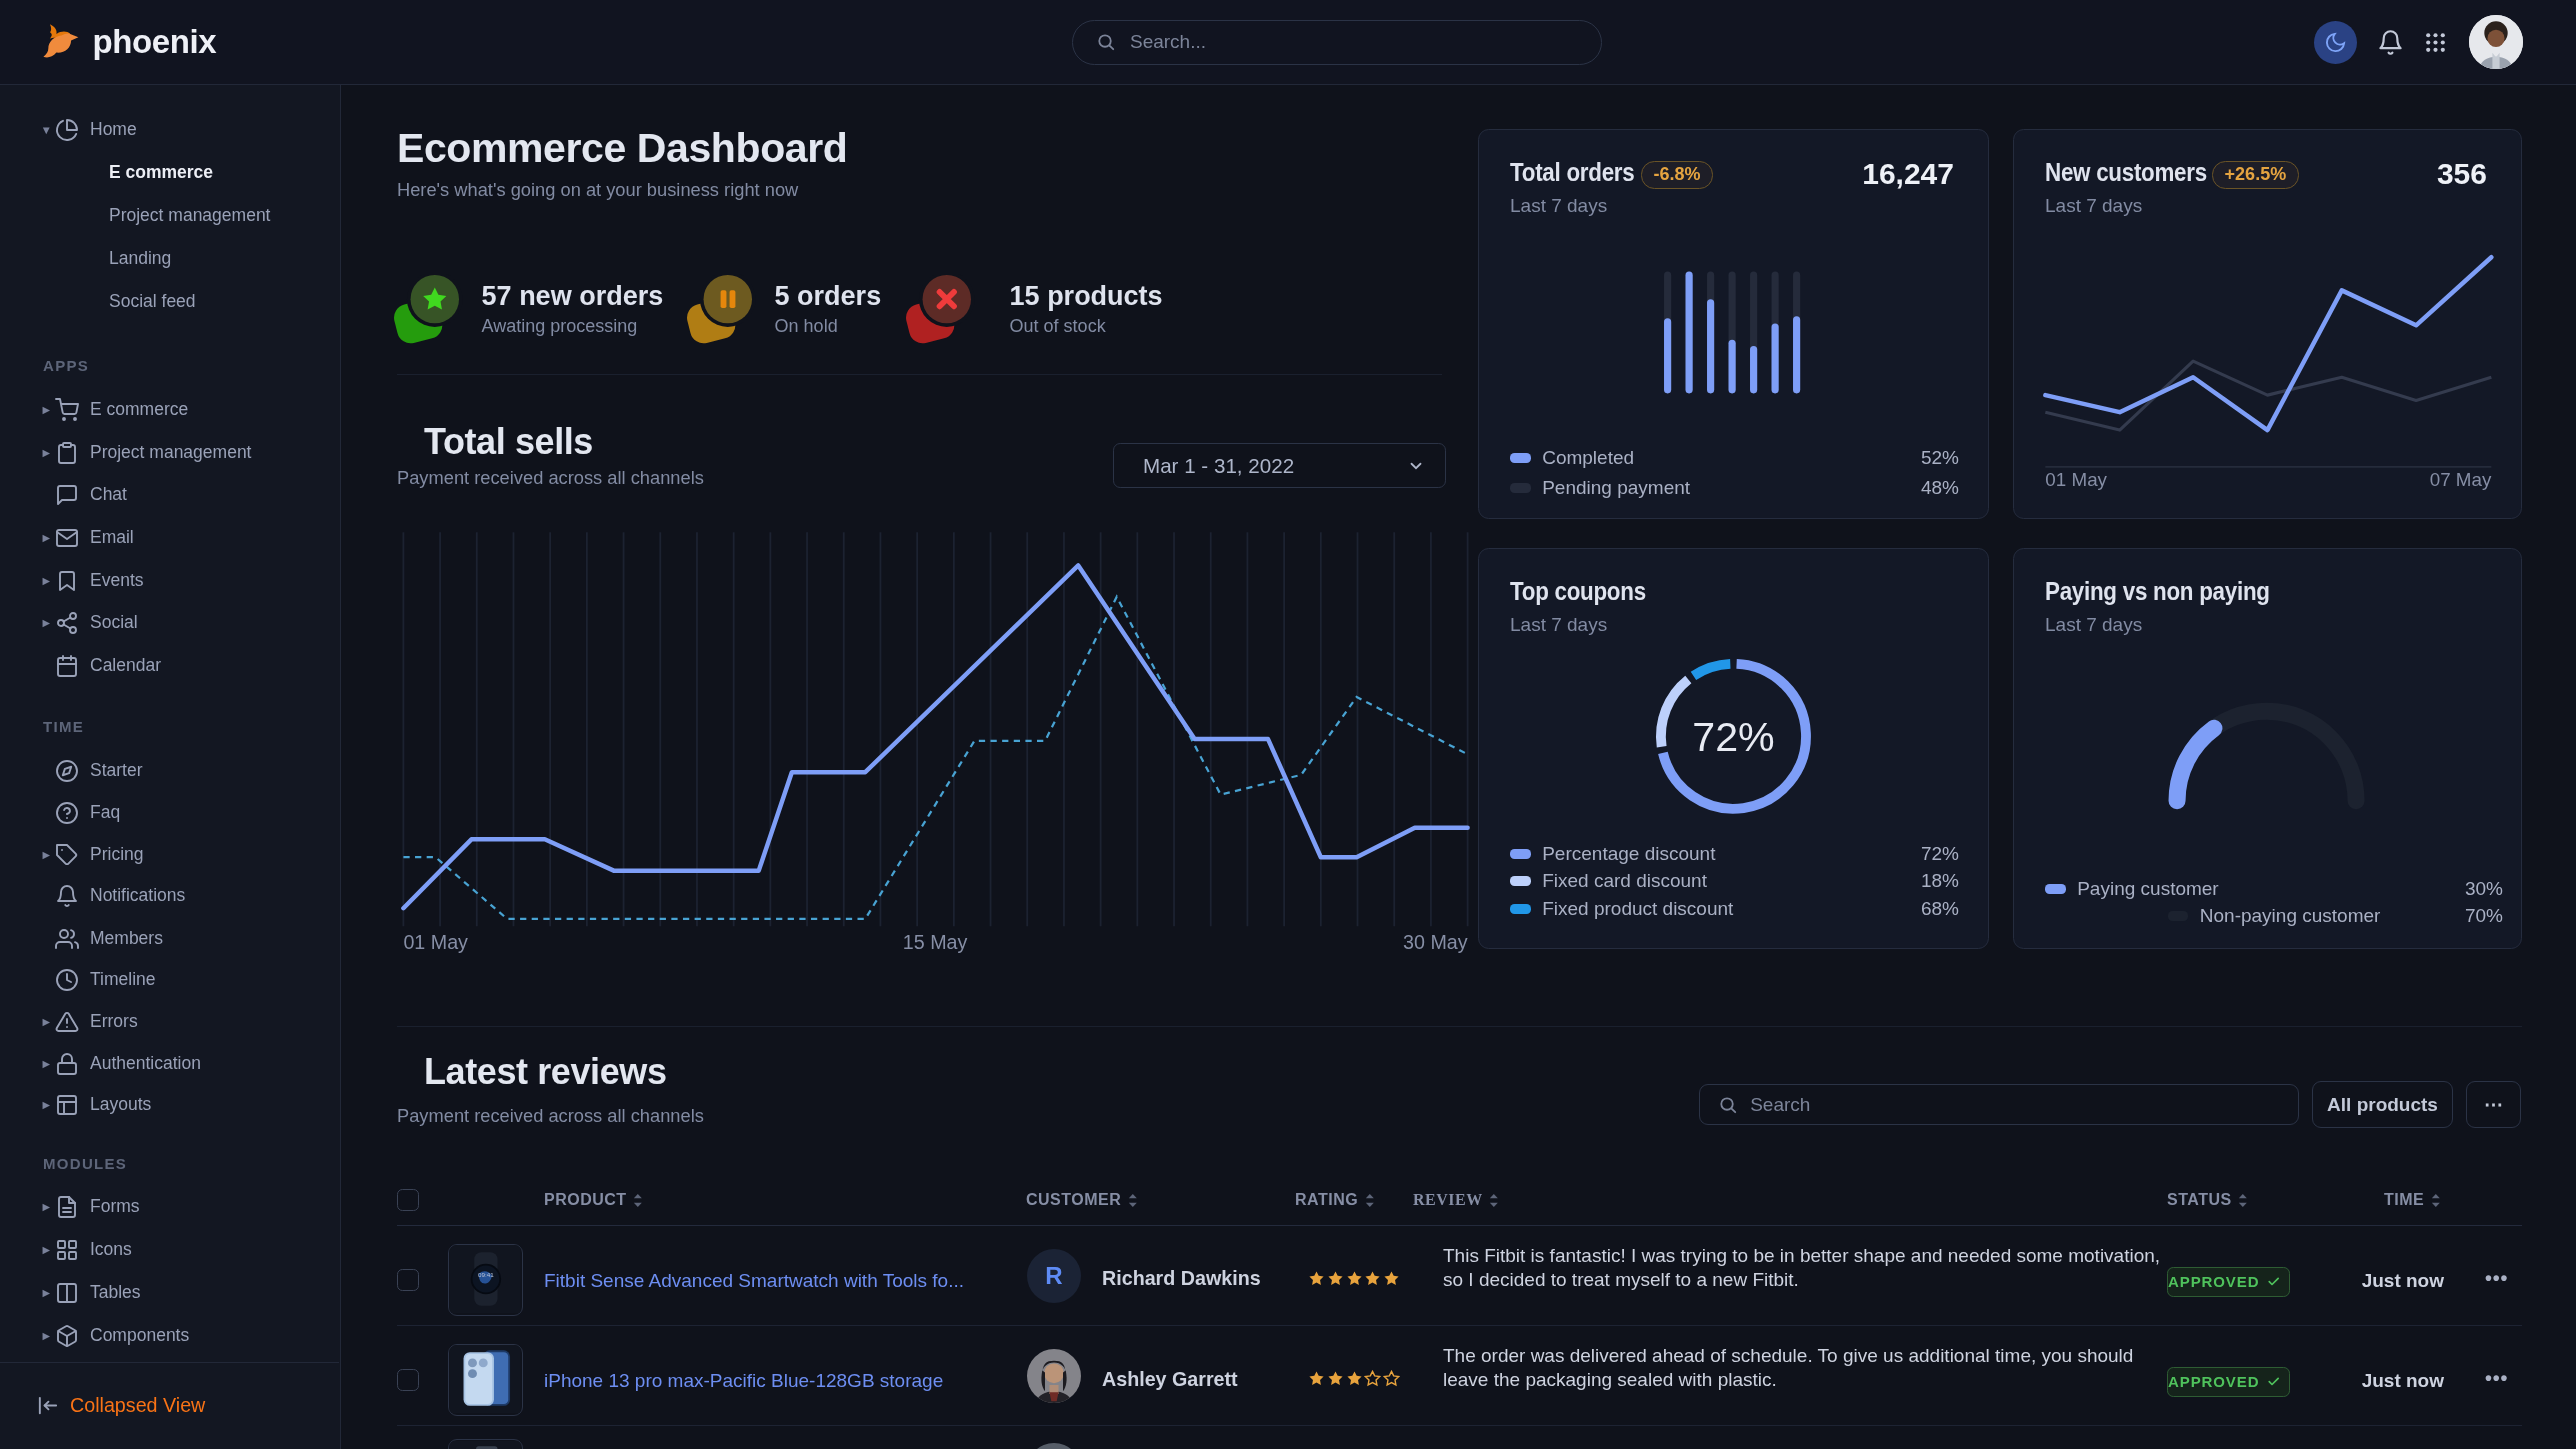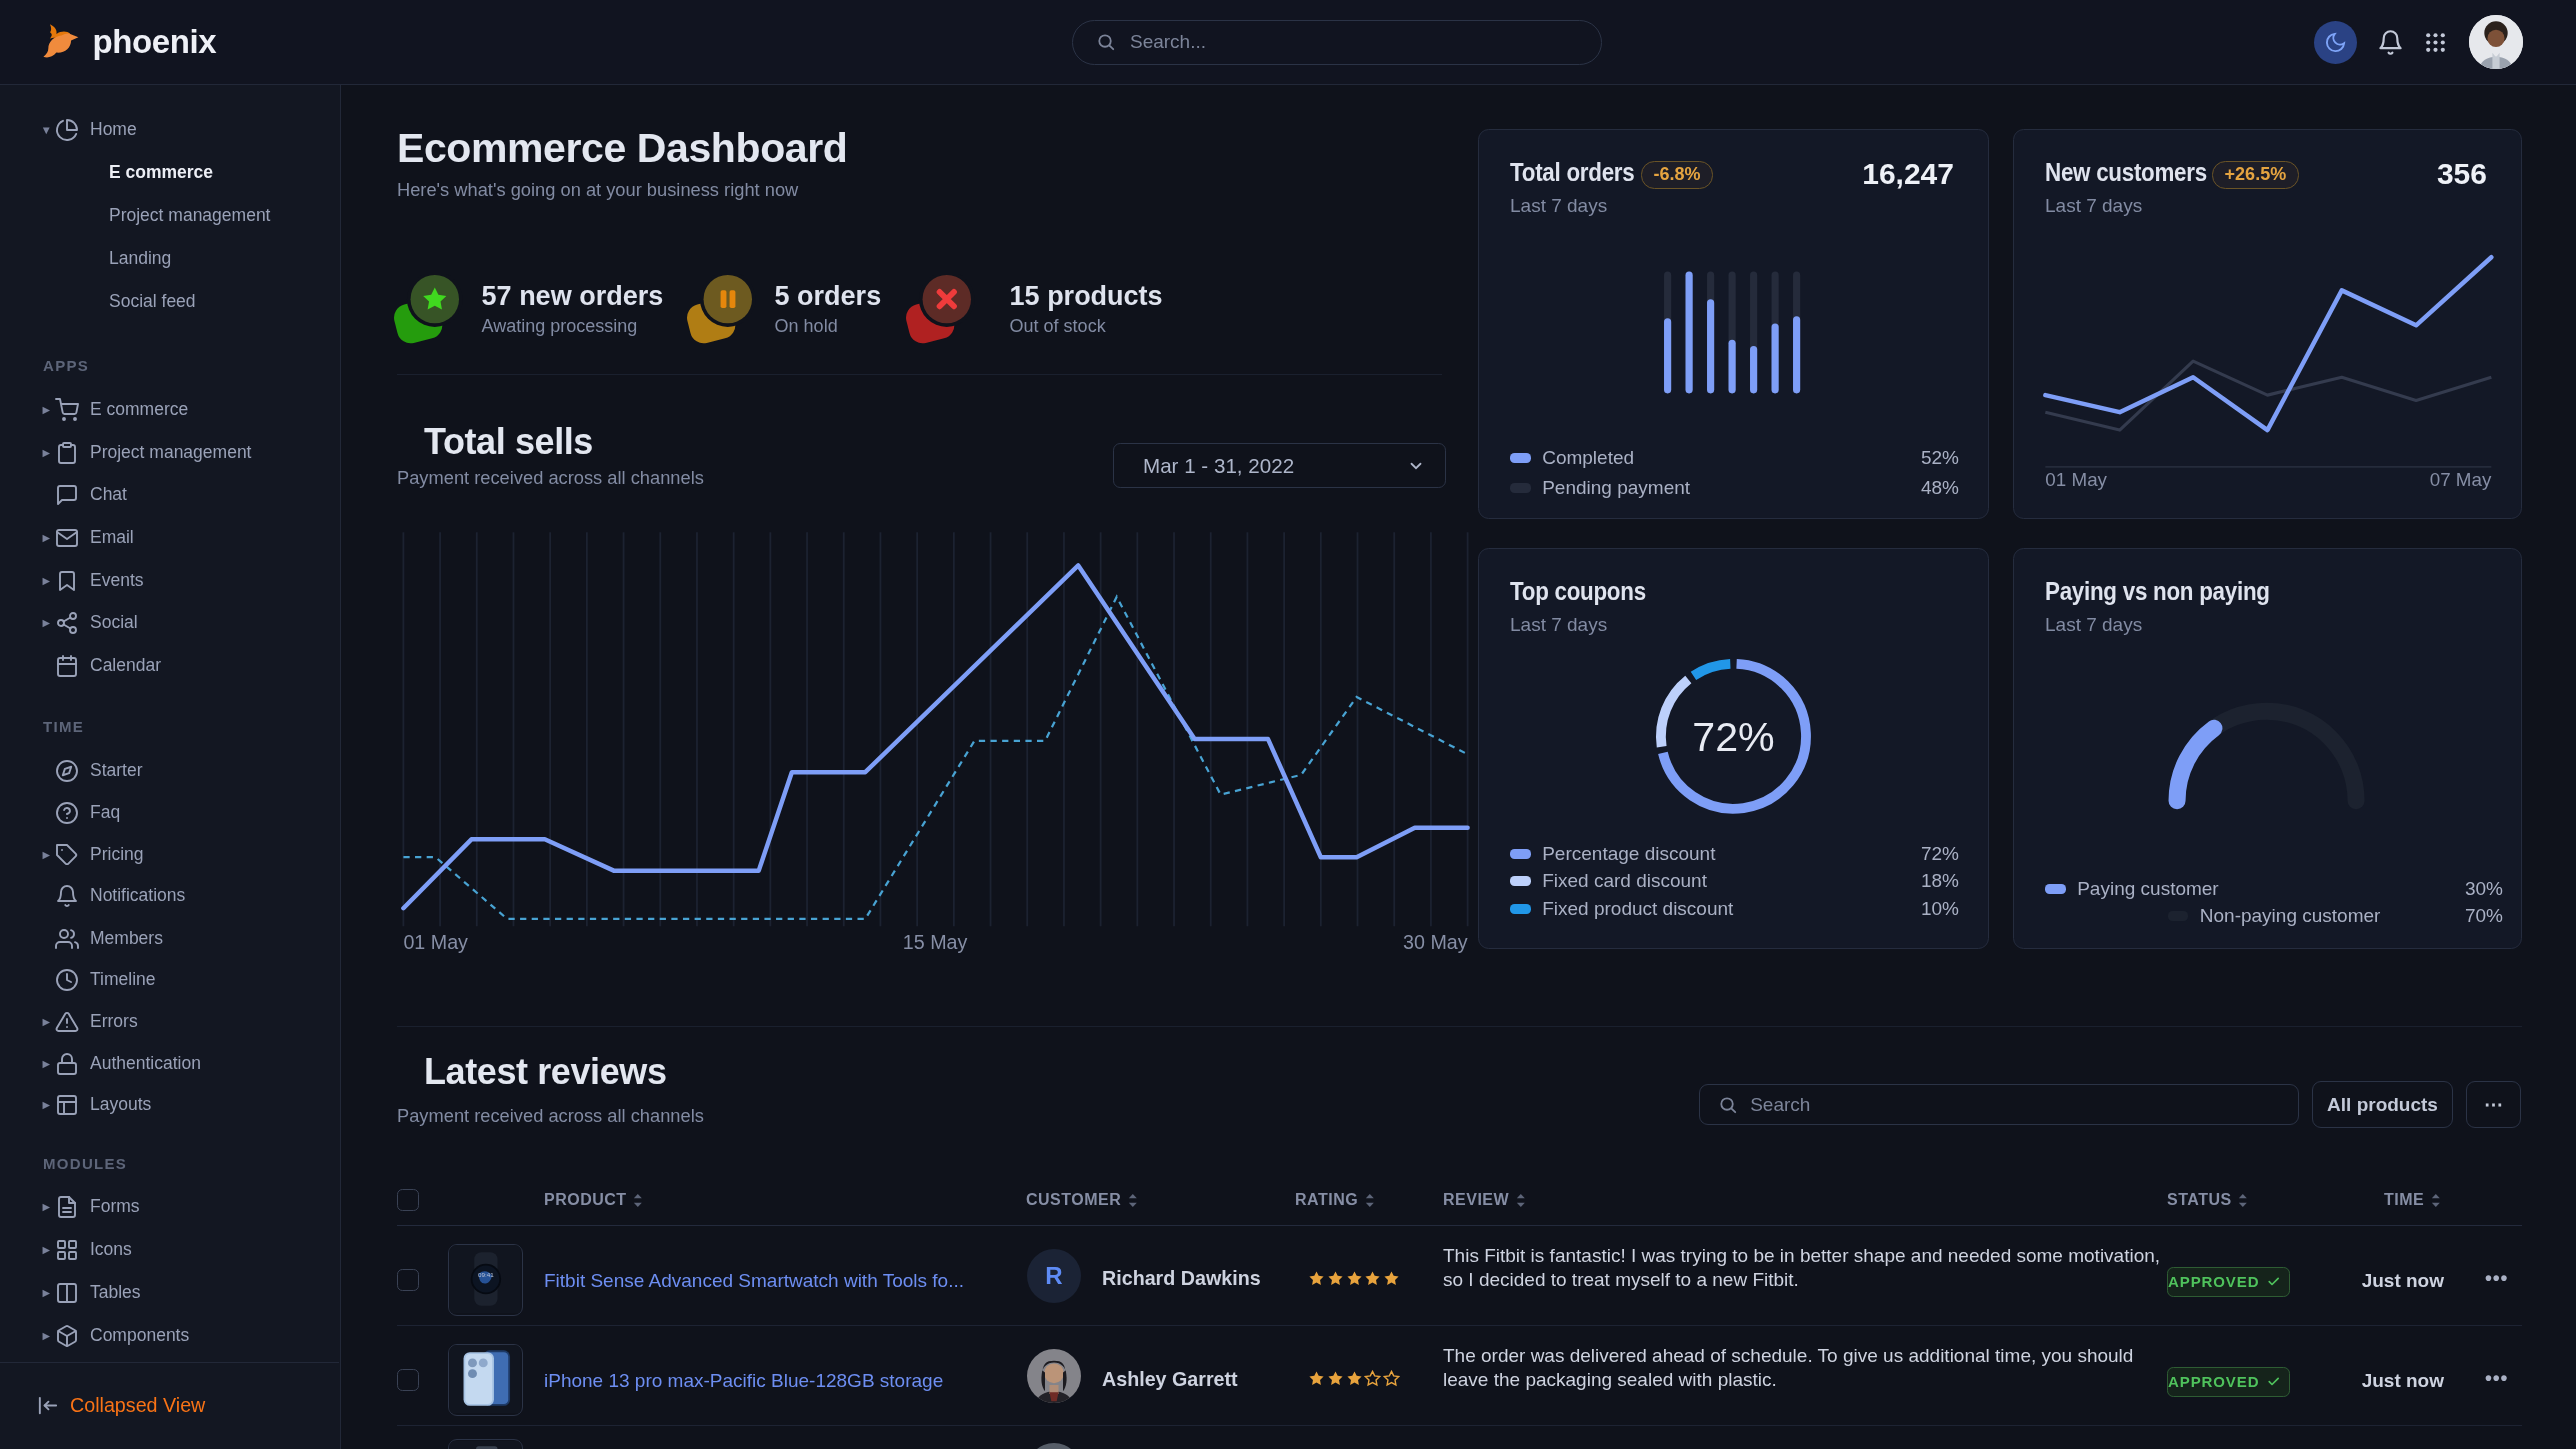--- a/index.html
+++ b/index.html
@@ -449,21 +449,21 @@
 <div style="position:absolute;left:31px;top:27px;"><h3>Top coupons</h3>
 <div class="last7">Last 7 days</div></div>
 <svg class="abs" style="left:0;top:-7.2px;" width="508" height="401" viewBox="0 0 567 448">
         <path d="M 287.5 136.1 A 81 81 0 1 1 205.2 235.6" fill="none" stroke="#7e9ef7" stroke-width="11"></path>
         <path d="M 203.8 228.7 A 81 81 0 0 1 233.6 153.6" fill="none" stroke="#bdd0fb" stroke-width="11"></path>
         <path d="M 239.3 149.5 A 81 81 0 0 1 280.5 136.1" fill="none" stroke="#2197e8" stroke-width="11"></path>
 <text x="284" y="233" fill="#e8ebf3" font-size="46" text-anchor="middle">72%</text>
 </svg>
 <div class="legend-row" style="left:31px;top:294px;width:449px;"><span class="chip" style="background:#7e9ef7;"></span>Percentage discount<span class="pct">72%</span></div>
 <div class="legend-row" style="left:31px;top:321px;width:449px;"><span class="chip" style="background:#bdd0fb;"></span>Fixed card discount<span class="pct">18%</span></div>
-<div class="legend-row" style="left:31px;top:349px;width:449px;"><span class="chip" style="background:#2197e8;"></span>Fixed product discount<span class="pct">10%</span></div>
+<div class="legend-row" style="left:31px;top:349px;width:449px;"><span class="chip" style="background:#2197e8;"></span>Fixed product discount<span class="pct">68%</span></div>
 </div>
 <div class="card" style="left:2013px;top:548px;width:509px;height:401px;">
 <div style="position:absolute;left:31px;top:27px;"><h3>Paying vs non paying</h3>
 <div class="last7">Last 7 days</div></div>
 <svg class="abs" style="left:0;top:-7.2px;" width="506" height="401" viewBox="0 0 565 448">
         <path d="M 182.0 289.0 A 100 100 0 0 1 382.0 289.0" fill="none" stroke="#1c222f" stroke-width="19" stroke-linecap="round"></path>
         <path d="M 182.0 289.0 A 100 100 0 0 1 223.2 208.1" fill="none" stroke="#7e9ef7" stroke-width="19" stroke-linecap="round"></path>
       </svg>
 <div class="legend-row" style="left:31px;top:329px;width:458px;"><span class="chip" style="background:#7e9ef7;"></span>Paying customer<span class="pct">30%</span></div>
 <div class="legend-row" style="left:31px;top:356px;width:458px;justify-content:center;"><span class="chip" style="background:#1c222f;"></span>Non-paying customer<span class="pct">70%</span></div>
@@ -489,21 +489,21 @@
         <path d="M6.5 16 L2 11 H11 Z" fill="#5d6579"></path>
       </svg></div>
 <div class="th" style="left:1026px;top:1191px;">CUSTOMER<svg width="11.6" height="15" viewBox="0 0 13 17" style="vertical-align:-2.7px;margin-left:5.4px;">
         <path d="M6.5 1 L11 6 H2 Z" fill="#5d6579"></path>
         <path d="M6.5 16 L2 11 H11 Z" fill="#5d6579"></path>
       </svg></div>
 <div class="th" style="left:1295px;top:1191px;">RATING<svg width="11.6" height="15" viewBox="0 0 13 17" style="vertical-align:-2.7px;margin-left:5.4px;">
         <path d="M6.5 1 L11 6 H2 Z" fill="#5d6579"></path>
         <path d="M6.5 16 L2 11 H11 Z" fill="#5d6579"></path>
       </svg></div>
-<div class="th" style="left:1443px;top:1191px;">REVIEW<svg width="11.6" height="15" viewBox="0 0 13 17" style="vertical-align:-2.7px;margin-left:5.4px;">
+<div class="th" style="left:1413px;top:1191px;font-family:Liberation Serif, serif;">REVIEW<svg width="11.6" height="15" viewBox="0 0 13 17" style="vertical-align:-2.7px;margin-left:5.4px;">
         <path d="M6.5 1 L11 6 H2 Z" fill="#5d6579"></path>
         <path d="M6.5 16 L2 11 H11 Z" fill="#5d6579"></path>
       </svg></div>
 <div class="th" style="left:2167px;top:1191px;">STATUS<svg width="11.6" height="15" viewBox="0 0 13 17" style="vertical-align:-2.7px;margin-left:5.4px;">
         <path d="M6.5 1 L11 6 H2 Z" fill="#5d6579"></path>
         <path d="M6.5 16 L2 11 H11 Z" fill="#5d6579"></path>
       </svg></div>
 <div class="th" style="left:2384px;top:1191px;">TIME<svg width="11.6" height="15" viewBox="0 0 13 17" style="vertical-align:-2.7px;margin-left:5.4px;">
         <path d="M6.5 1 L11 6 H2 Z" fill="#5d6579"></path>
         <path d="M6.5 16 L2 11 H11 Z" fill="#5d6579"></path>

